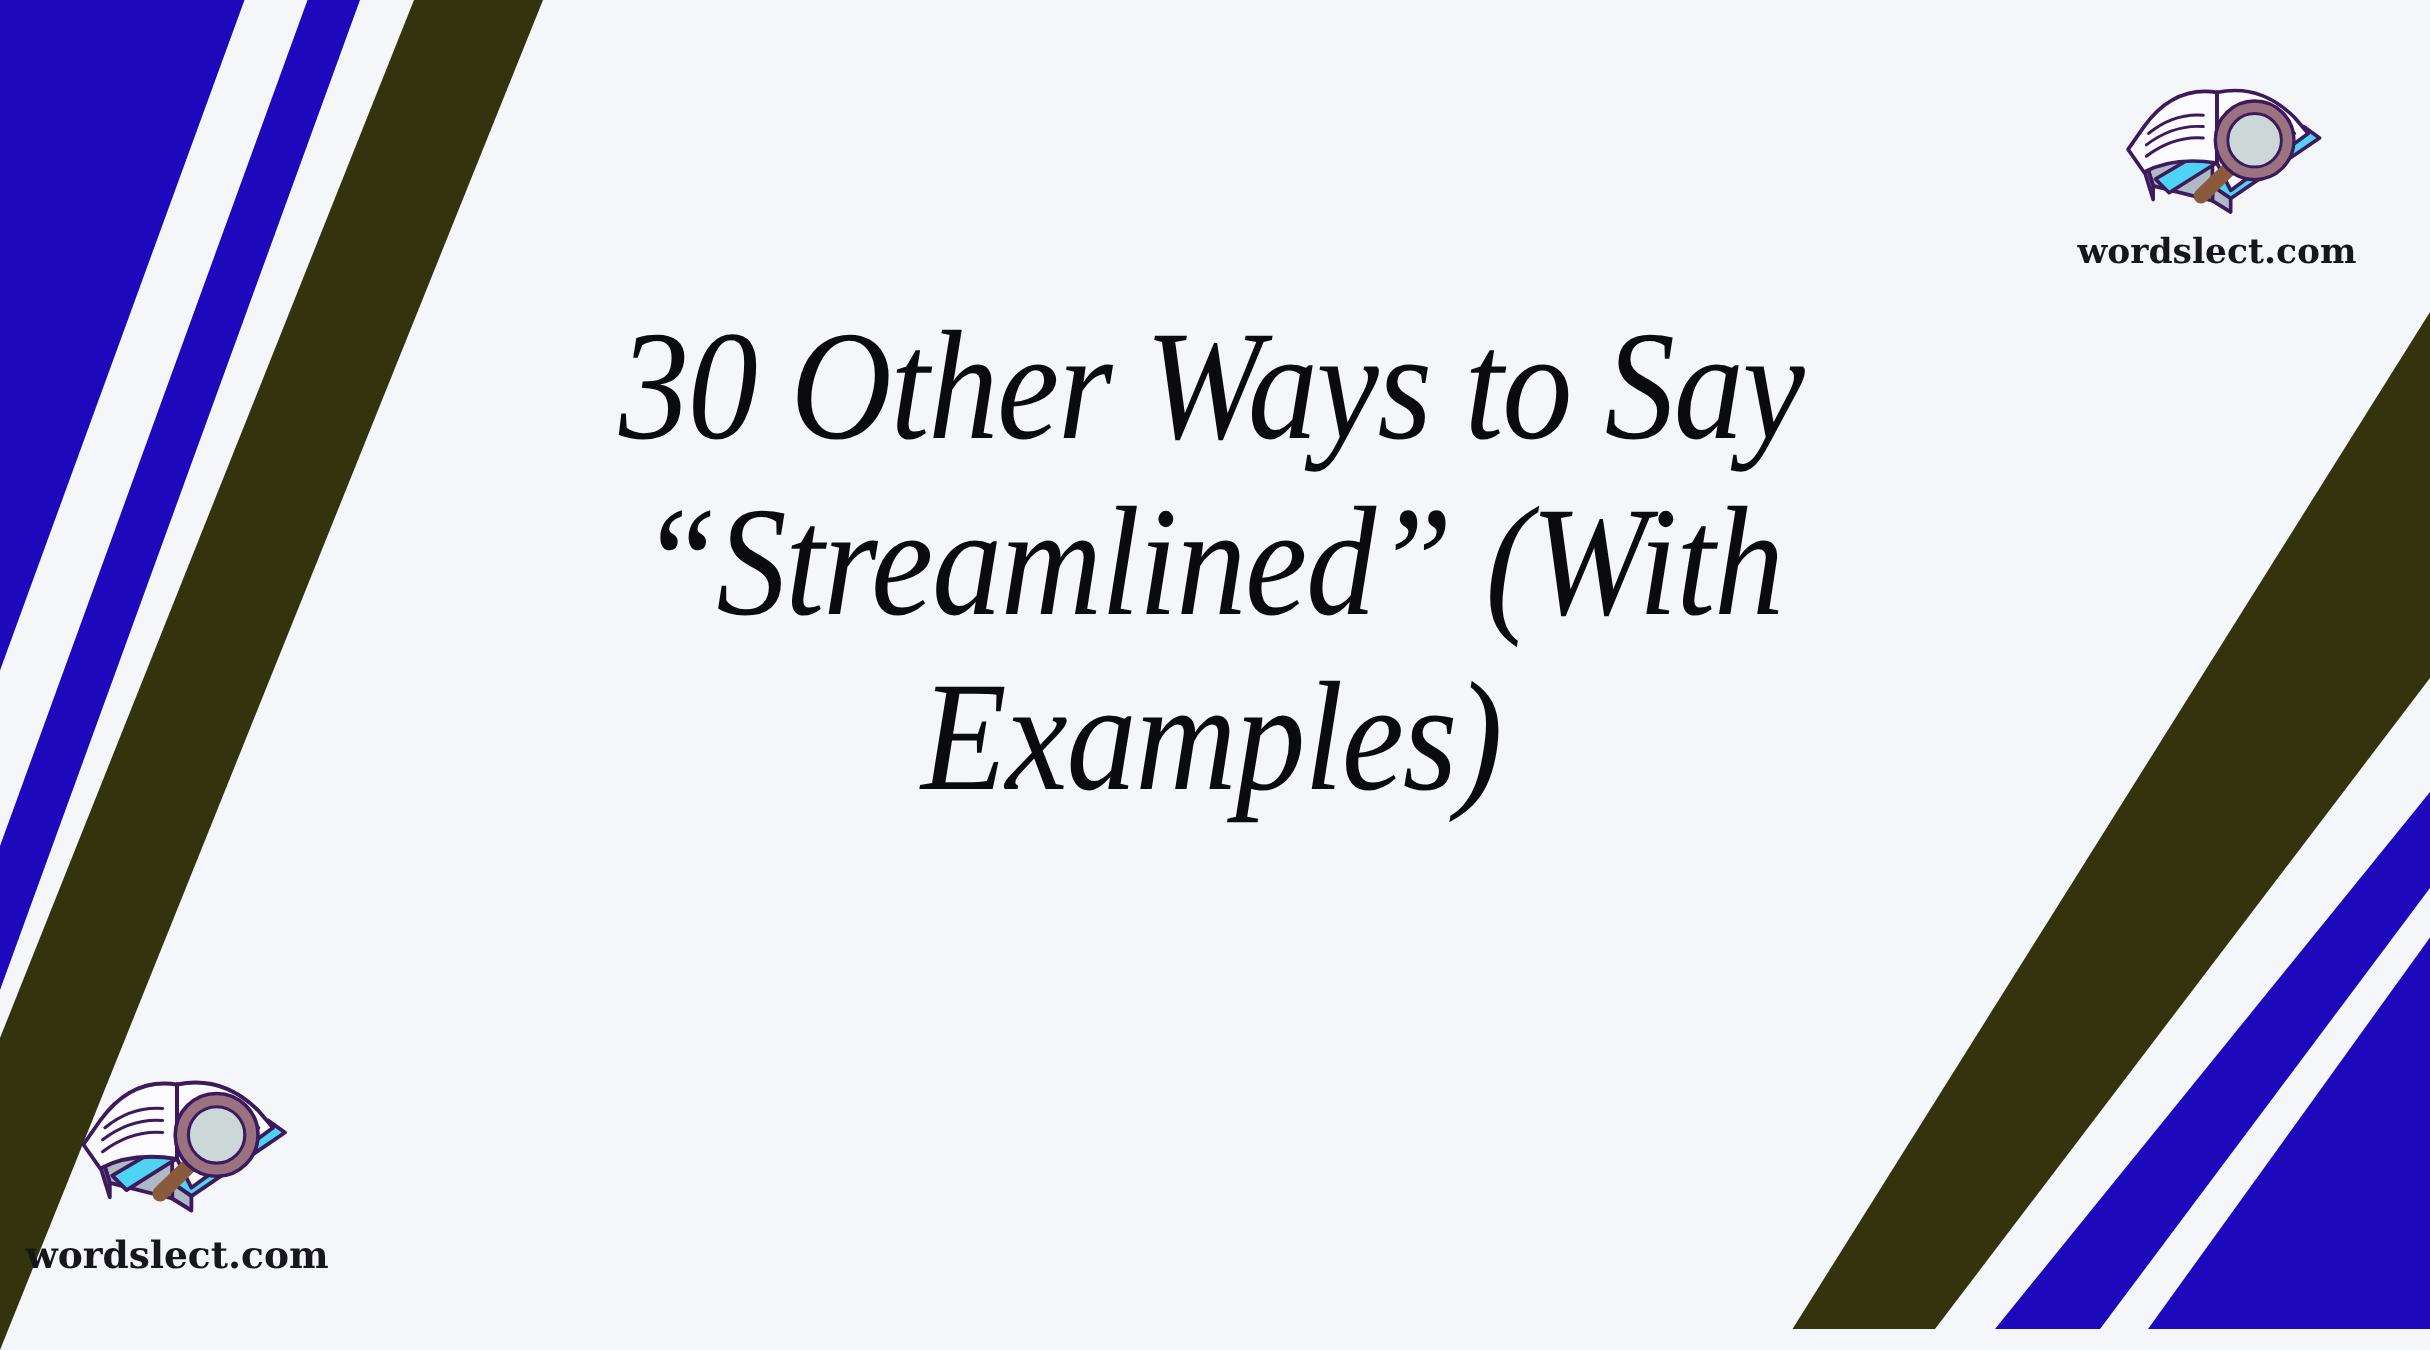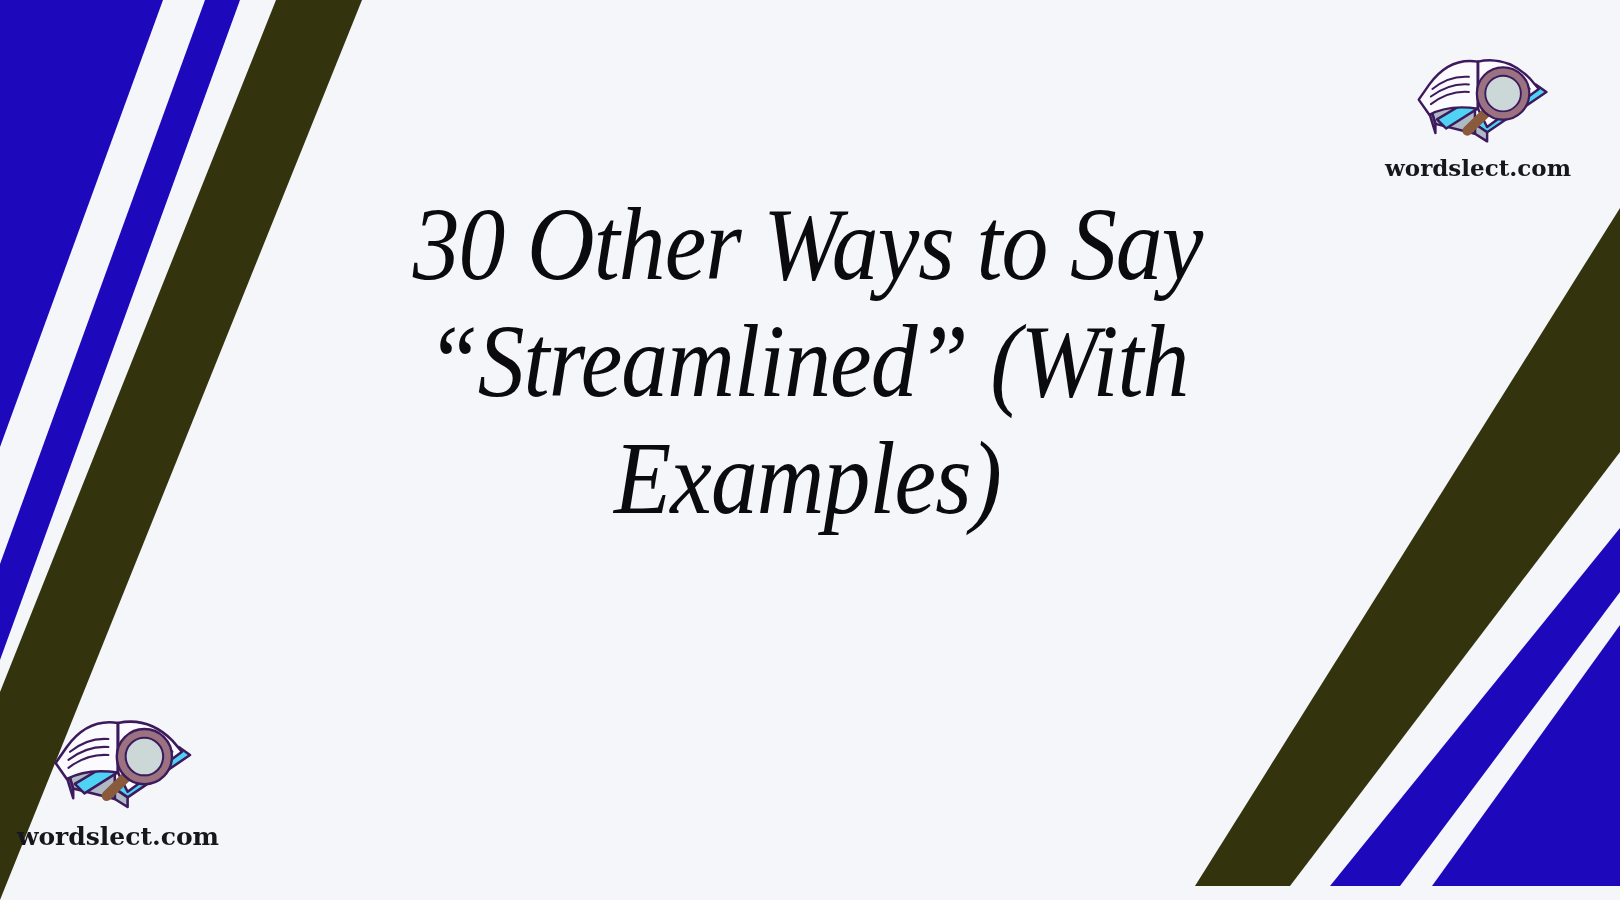--- a/index.html
+++ b/index.html
@@ -22,21 +22,21 @@
     inset: 0;
     width: 100%;
     height: 100%;
     pointer-events: none;
   }
 
   
   .title-block {
     position: absolute;
     left: 270px;
-    top: 185px;
+    top: 199px;
     width: 1075px;
     text-align: center;
   }
   .title-line {
     font-family: "Liberation Serif", "DejaVu Serif", serif;
     font-style: italic;
     font-weight: 400;
     font-size: 104px;
     line-height: 117px;
     color: #0b0b0d;

